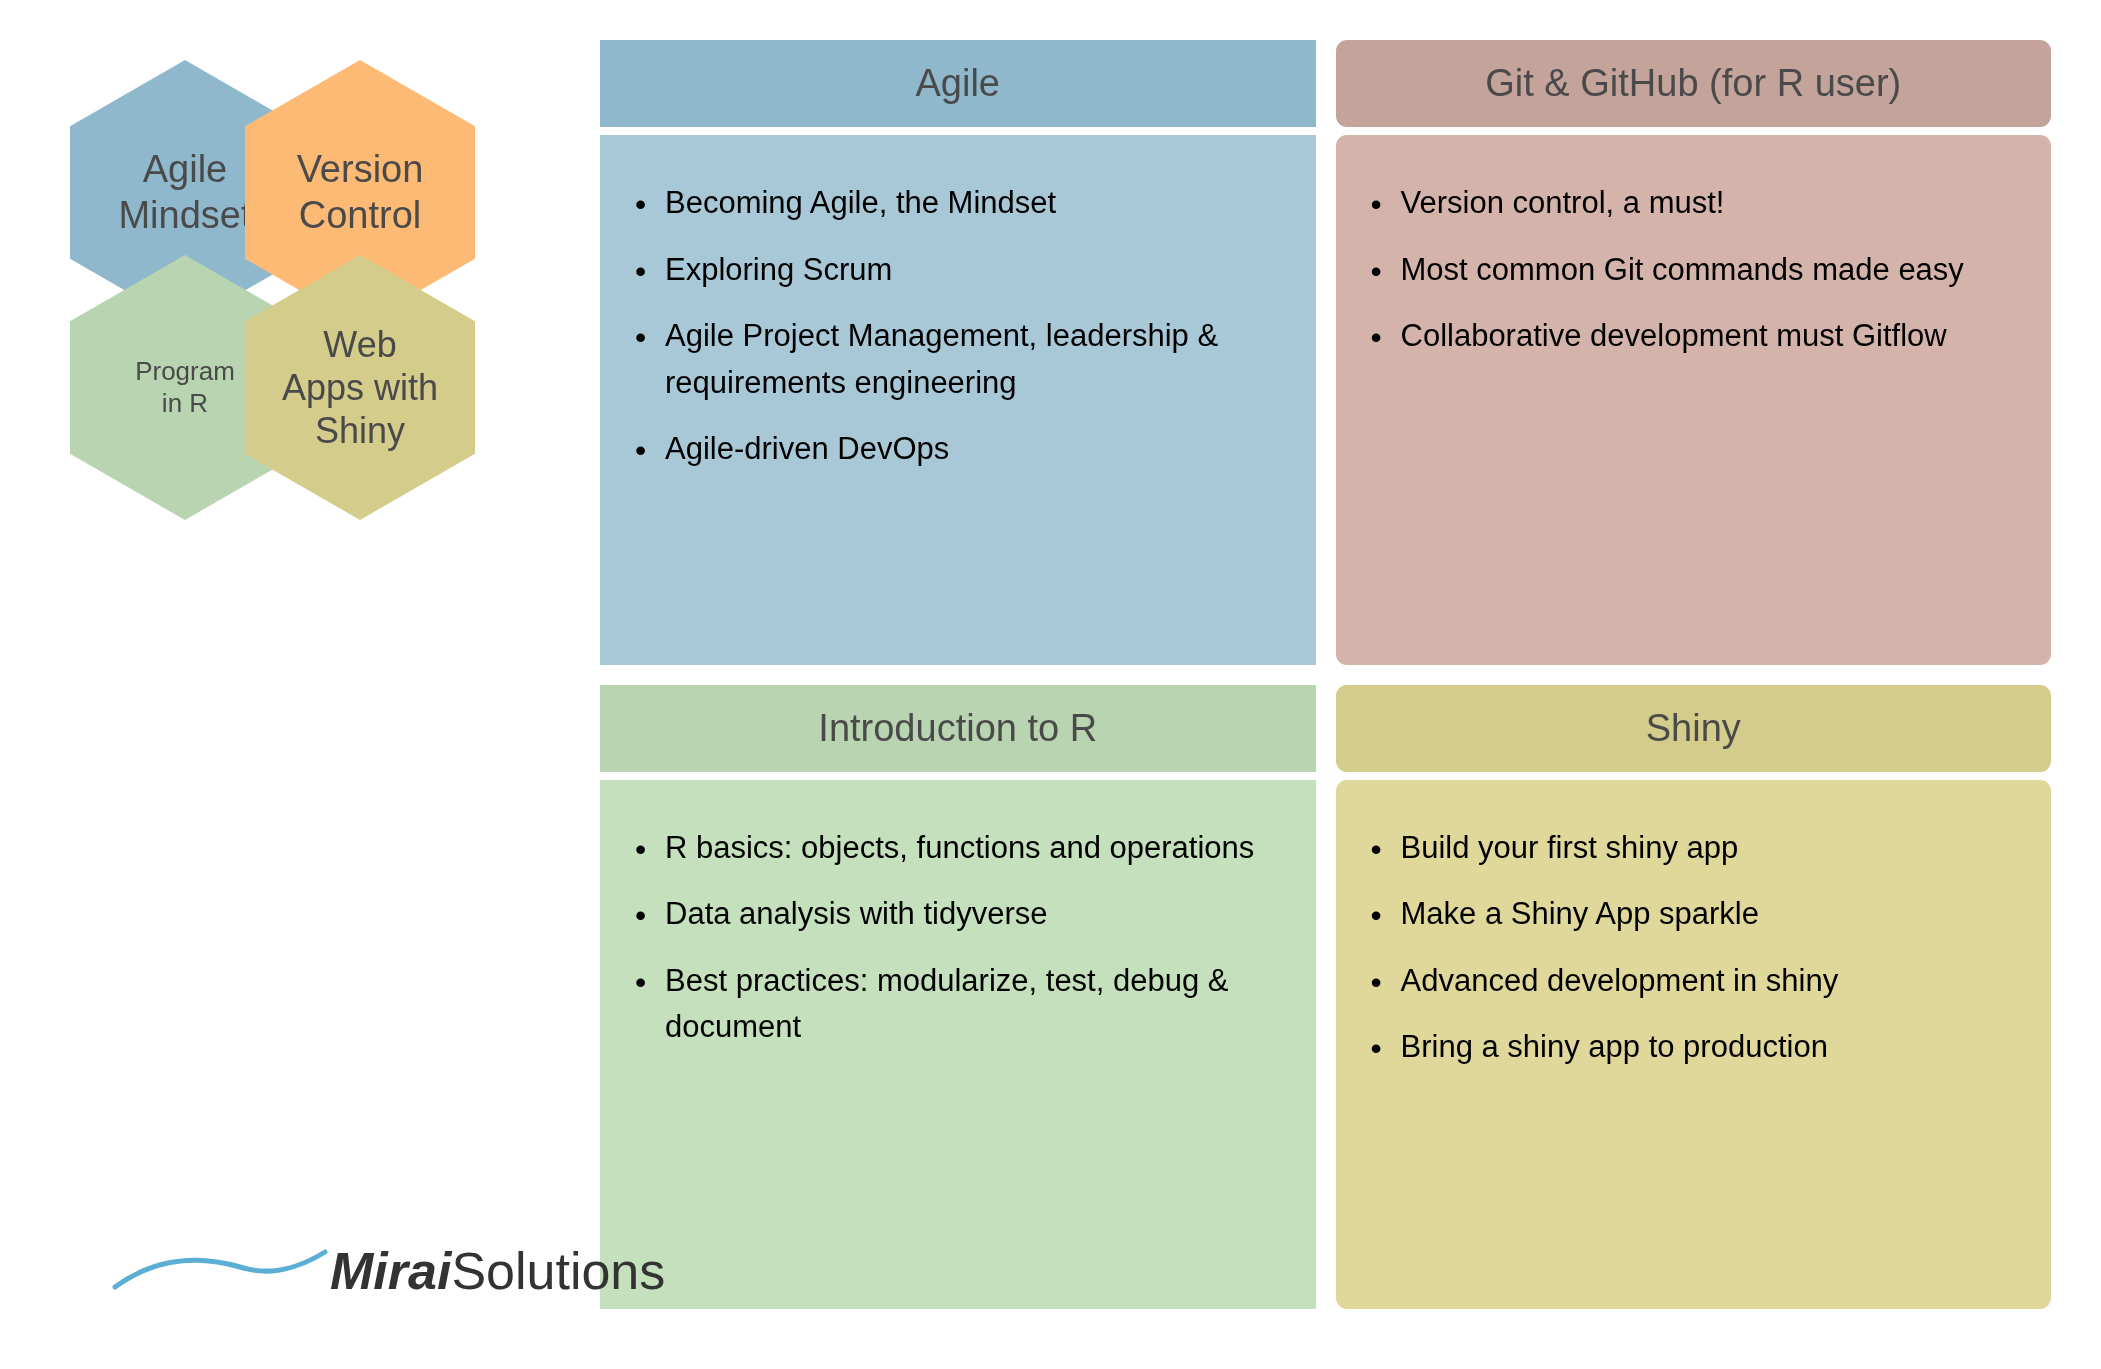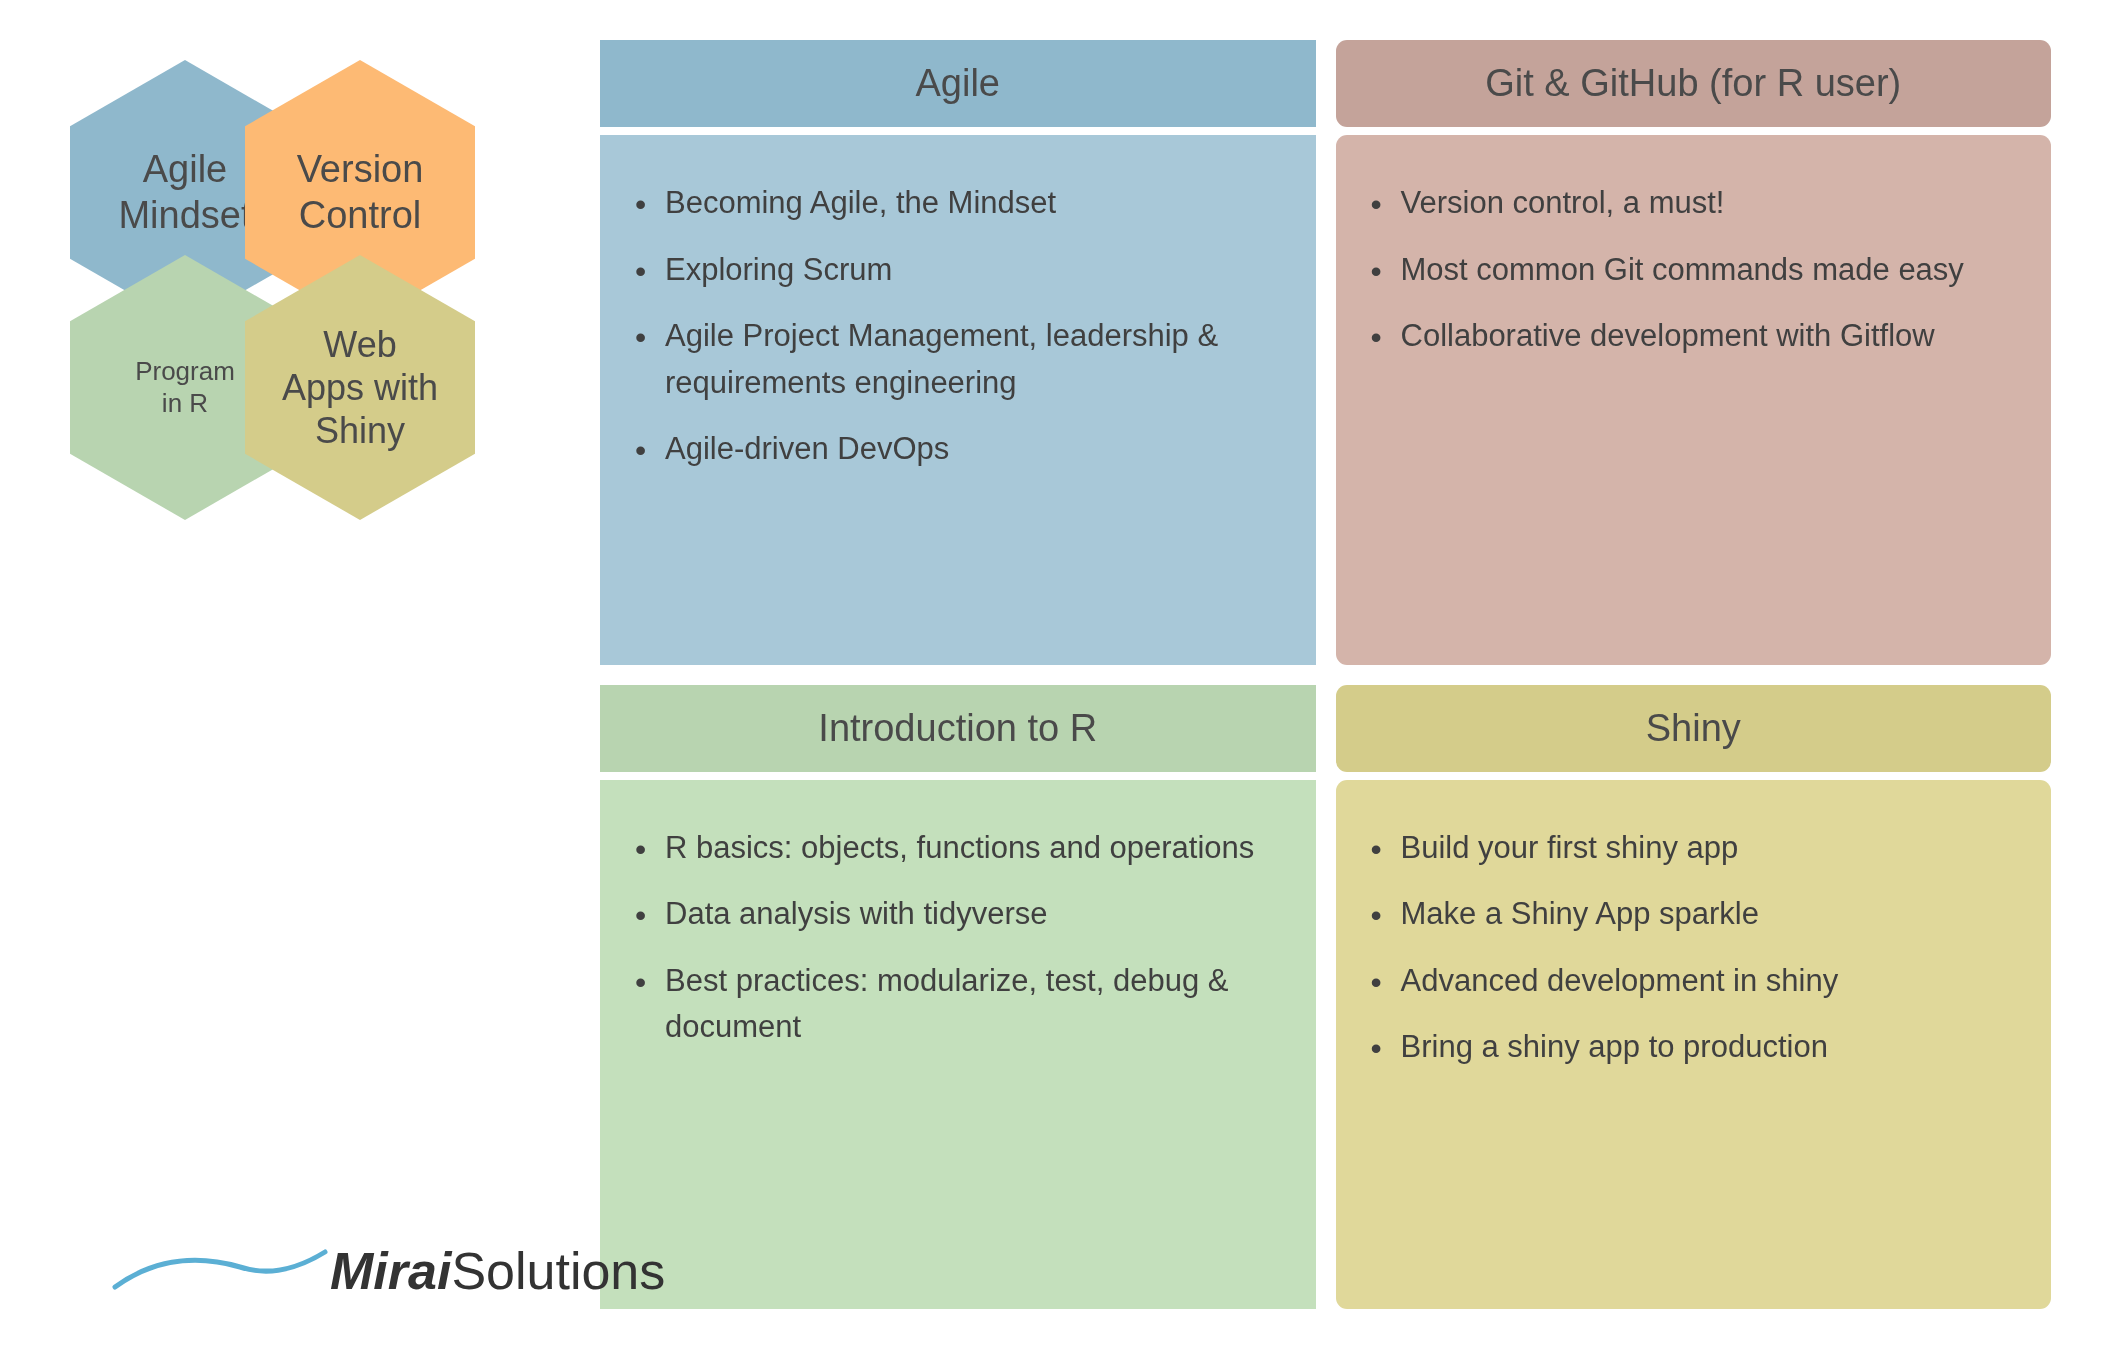--- a/index.html
+++ b/index.html
@@ -133,21 +133,21 @@
     }
 
     .section-header.agile { background: #8fb8cc; }
     .section-header.git { background: #c4a39a; }
     .section-header.intro-r { background: #b8d4b0; }
     .section-header.shiny { background: #d4cc8a; }
 
     .section-body {
       padding: 35px 35px;
       font-size: 31px;
-      color: #404040;
+      color: #000000;
       line-height: 1.5;
       margin-bottom: 20px;
     }
 
     .section-body.agile { background: #a8c8d8; }
     .section-body.git { background: #d4b4aa; }
     .section-body.intro-r { background: #c4e0bc; }
     .section-body.shiny { background: #e0d89a; }
 
     .section-body ul {
@@ -235,21 +235,21 @@
         <li>Exploring Scrum</li>
         <li>Agile Project Management, leadership &amp; requirements engineering</li>
         <li>Agile-driven DevOps</li>
       </ul>
     </div>
 
     <div class="section-body git col-right row-body-top">
       <ul>
         <li>Version control, a must!</li>
         <li>Most common Git commands made easy</li>
-        <li>Collaborative development with Gitflow</li>
+        <li>Collaborative development must Gitflow</li>
       </ul>
     </div>
 
     <div class="section-header intro-r col-left row-header-bottom">
       <span>Introduction to R</span>
     </div>
 
     <div class="section-header shiny col-right row-header-bottom">
       <span>Shiny</span>
     </div>

